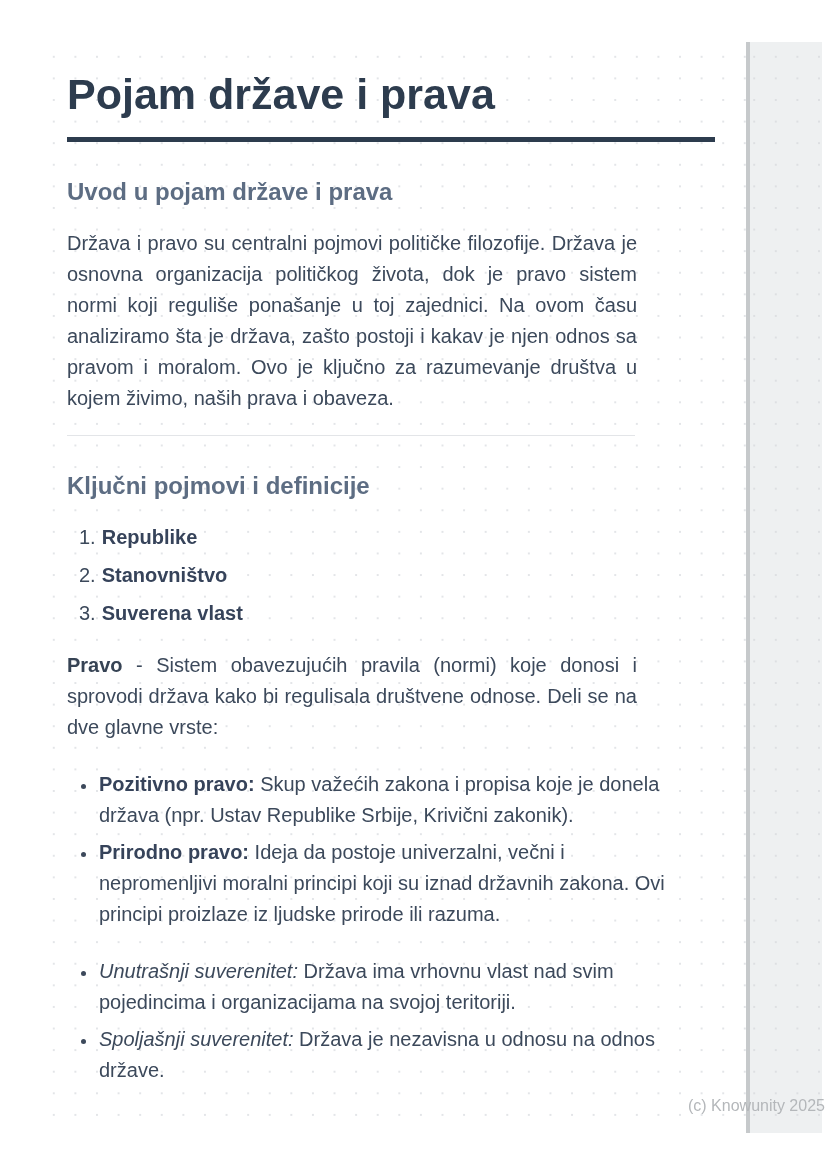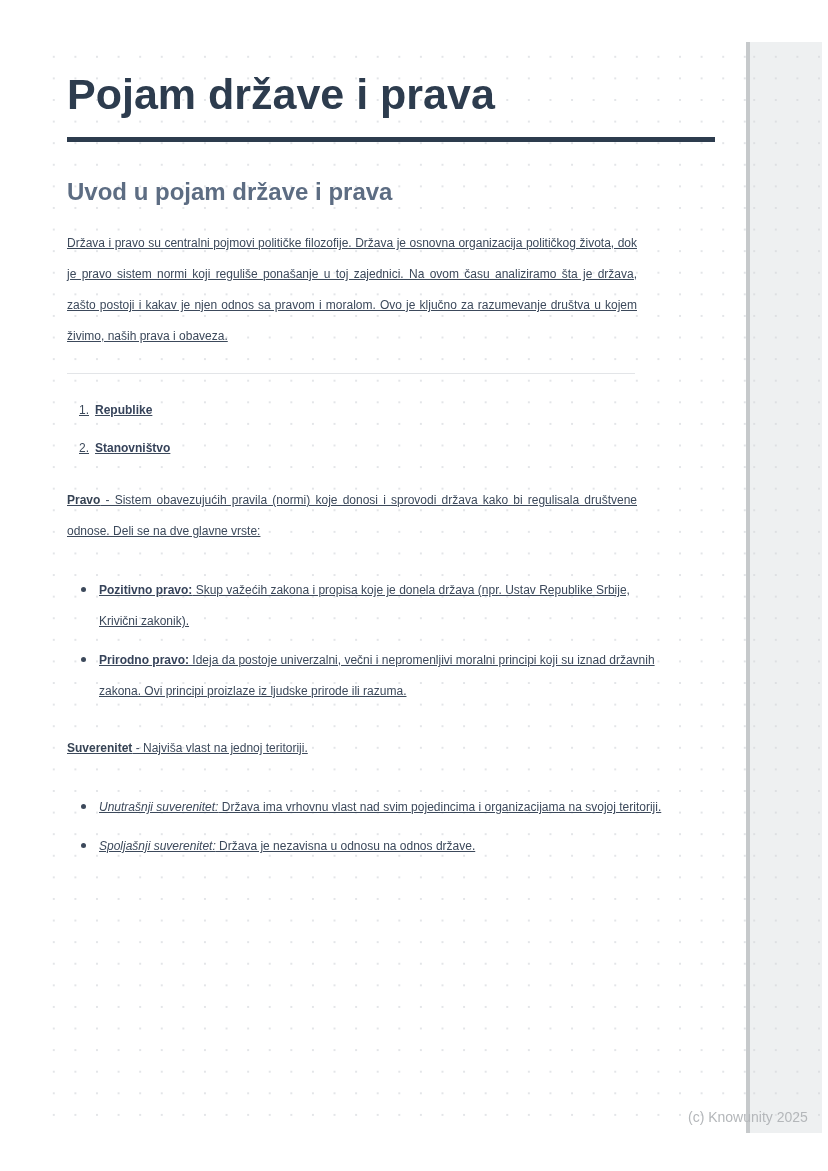--- a/index.html
+++ b/index.html
@@ -54,24 +54,23 @@
     margin-top: 19px;
   }
   h2.section-heading {
     margin: 36px 0 0 0;
     font-size: 24px; line-height: 1.2;
     font-weight: 700;
     color: #5d6d83;
   }
   .body-text, .list-block {
     width: 570px;
-    font-size: 12px;
+    font-size: 20px;
     line-height: 31px;
     color: #3c495b;
-    text-decoration: underline;
   }
   p.body-text { margin: 21px 0; text-align: justify; }
   p.body-text strong { font-weight: 700; color: #364354; }
 
   hr.divider {
     width: 568px; border: none;
     border-top: 1px solid #e3e5e8;
     margin: 14px 0 0 0;
   }
 
@@ -88,25 +87,24 @@
     list-style: disc outside;
   }
   ul.bullet-list li { margin: 6px 0; line-height: 31px; padding-left: 2px; }
   ul.bullet-list li::marker { color: #3c495b; font-size: 15px; }
   ul.bullet-list strong { font-weight: 700; color: #36435a; }
   ul.bullet-list em { font-style: italic; font-weight: 400; }
 
   .watermark {
     position: absolute;
     left: 688px; top: 1097px;
-    font-size: 14px;
+    font-size: 16px;
     color: #b4b7ba;
     z-index: 3;
     white-space: nowrap;
-    margin-top: 12px;
   }
 </style>
 </head>
 <body>
 
 <div class="canvas">
 
   <div class="side-strip"></div>
 
   <div class="page">
@@ -114,35 +112,36 @@
 
       <h1 class="doc-title">Pojam države i prava</h1>
       <div class="title-rule"></div>
 
       <h2 class="section-heading">Uvod u pojam države i prava</h2>
 
       <p class="body-text">Država i pravo su centralni pojmovi političke filozofije. Država je osnovna organizacija političkog života, dok je pravo sistem normi koji reguliše ponašanje u toj zajednici. Na ovom času analiziramo šta je država, zašto postoji i kakav je njen odnos sa pravom i moralom. Ovo je ključno za razumevanje društva u kojem živimo, naših prava i obaveza.</p>
 
       <hr class="divider">
 
+      <h2 class="section-heading">Ključni pojmovi i definicije</h2>
 
 
       <ol class="num-list list-block">
         <li><span class="num">1.</span><strong>Republike</strong></li>
         <li><span class="num">2.</span><strong>Stanovništvo</strong></li>
+        <li><span class="num">3.</span><strong>Suverena vlast</strong></li>
       </ol>
 
       <p class="body-text"><strong>Pravo</strong><span> - Sistem obavezujućih pravila (normi) koje donosi i sprovodi država kako bi regulisala društvene odnose. Deli se na dve glavne vrste:</span></p>
 
       <ul class="bullet-list list-block">
         <li><strong>Pozitivno pravo:</strong><span> Skup važećih zakona i propisa koje je donela država (npr. Ustav Republike Srbije, Krivični zakonik).</span></li>
         <li><strong>Prirodno pravo:</strong><span> Ideja da postoje univerzalni, večni i nepromenljivi moralni principi koji su iznad državnih zakona. Ovi principi proizlaze iz ljudske prirode ili razuma.</span></li>
       </ul>
 
-      <p class="body-text"><strong>Suverenitet</strong><span> - Najviša vlast na jednoj teritoriji.</span></p>
 
       <ul class="bullet-list list-block">
         <li><em>Unutrašnji suverenitet:</em><span> Država ima vrhovnu vlast nad svim pojedincima i organizacijama na svojoj teritoriji.</span></li>
         <li><em>Spoljašnji suverenitet:</em><span> Država je nezavisna u odnosu na odnos države.</span></li>
       </ul>
 
       <p class="body-text"></p>
 
     </div>
   </div>

